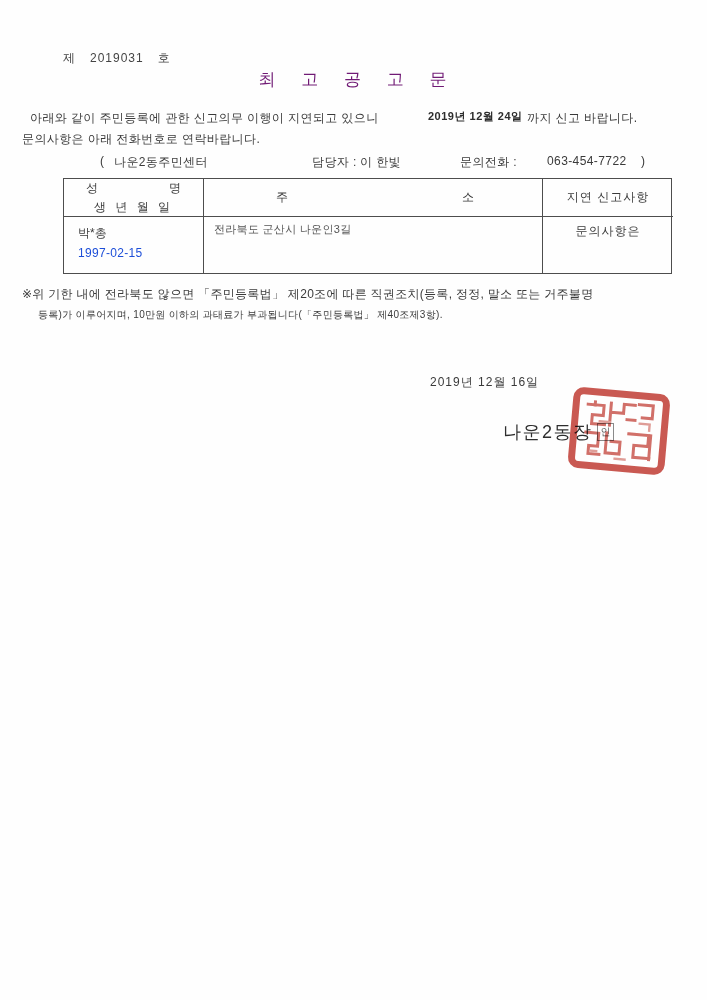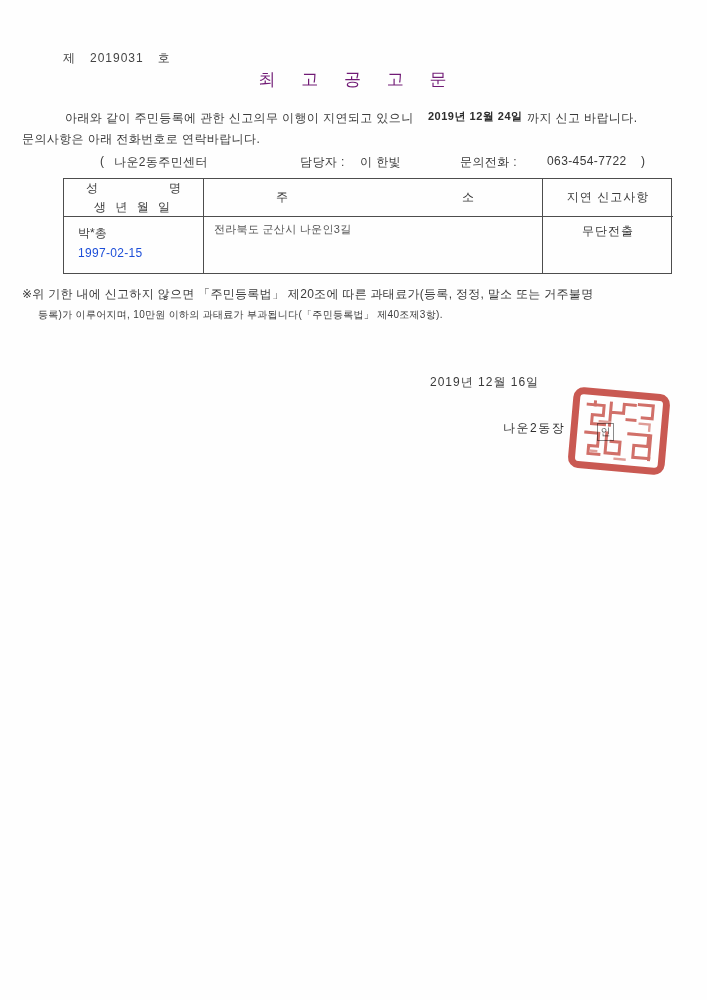--- a/index.html
+++ b/index.html
@@ -12,28 +12,28 @@
     overflow:hidden;
   }
   .abs{position:absolute;}
   
   .doc-number{left:63px;top:50px;font-size:12px;letter-spacing:1px;color:#444;}
   .doc-number .gap{display:inline-block;width:14px;}
   
   .title{left:0;right:0;top:68px;text-align:center;font-size:17px;font-weight:normal;
          color:#701a75;word-spacing:17px;letter-spacing:2px;margin:0;}
   
-  .intro-line1-pre{left:30px;top:110px;font-size:12px;letter-spacing:.4px;margin-left:35px;}
+  .intro-line1-pre{left:30px;top:110px;font-size:12px;letter-spacing:.4px;}
   .deadline{left:428px;top:109px;font-size:11px;font-weight:bold;color:#2d2d2d;letter-spacing:.5px;text-align:center;}
   .intro-line1-post{left:527px;top:110px;font-size:12px;letter-spacing:.4px;}
   .intro-line2{left:22px;top:131px;font-size:12px;letter-spacing:.4px;}
   
   .contact{left:0;top:154px;width:707px;height:18px;font-size:12px;}
   .contact span{position:absolute;white-space:nowrap;letter-spacing:.4px;}
-  .c-open{left:100px;} .c-office{left:114px;} .c-mgr-label{left:300px;}
+  .c-open{left:100px;} .c-office{left:114px;} .c-mgr-label{left:312px;}
   .c-mgr-name{left:360px;} .c-phone-label{left:460px;} .c-phone{left:547px;} .c-close{left:641px;}
   
   .notice-table{
     left:63px;top:178px;width:609px;
     display:grid;
     grid-template-columns:140px 339px 130px;
     grid-template-rows:38px 56px;
     border:1.5px solid #4d4d4d;
     box-sizing:border-box;
     font-size:12px;
@@ -49,21 +49,21 @@
   .body-name{padding:6px 0 0 14px;line-height:20px;}
   .body-name .birth{letter-spacing:.3px;color:#1d4ed8;}
   .body-addr{padding:5px 0 0 10px;font-size:11px;color:#555;letter-spacing:.3px;}
   .body-delay{padding-top:6px;text-align:center;letter-spacing:1px;}
   
   .note-line1{left:22px;top:286px;font-size:12px;letter-spacing:.3px;}
   .note-line2{left:38px;top:308px;font-size:10px;letter-spacing:.3px;}
   
   .issue-date{left:430px;top:374px;font-size:12px;letter-spacing:1px;}
   
-  .signer{left:503px;top:420px;font-size:12px;letter-spacing:1.5px;color:#2e2e2e;z-index:1;}
+  .signer{left:503px;top:420px;font-size:18px;letter-spacing:1.5px;color:#2e2e2e;z-index:1;}
   .seal-placeholder{
     left:597px;top:423px;width:15px;height:16px;z-index:1;
     border:1px solid #8a8a8a;color:#555;
     font-size:10px;line-height:16px;text-align:center;
   }
   .stamp{left:569px;top:389px;z-index:2;opacity:.9;mix-blend-mode:multiply;
          transform:rotate(5deg);}
 </style>
 </head>
 <body>
@@ -103,24 +103,24 @@
       <span>주</span>
       <span>소</span>
     </div>
     <div class="cell hdr last hdr-delay">지연 신고사항</div>
 
     <div class="cell body-name">
       <div>박*총</div>
       <div class="birth">1997-02-15</div>
     </div>
     <div class="cell body-addr">전라북도 군산시 나운인3길</div>
-    <div class="cell last body-delay">무단전출</div>
+    <div class="cell last body-delay">문의사항은</div>
   </div>
 
-  <div class="abs note-line1">※위 기한 내에 신고하지 않으면 「주민등록법」 제20조에 따른 과태료가(등록, 정정, 말소 또는 거주불명</div>
+  <div class="abs note-line1">※위 기한 내에 전라북도 않으면 「주민등록법」 제20조에 따른 직권조치(등록, 정정, 말소 또는 거주불명</div>
   <div class="abs note-line2">등록)가 이루어지며, 10만원 이하의 과태료가 부과됩니다(「주민등록법」 제40조제3항).</div>
 
   <div class="abs issue-date">2019년 12월 16일</div>
 
   <div class="abs signer">나운2동장</div>
   <div class="abs seal-placeholder">인</div>
 
   <svg class="abs stamp" width="100" height="84" viewBox="0 0 100 84" aria-hidden="true">
     <rect x="5" y="5" width="90" height="74" rx="7" fill="none" stroke="#c5473f" stroke-width="7" stroke-linejoin="round"></rect>
     <g fill="none" stroke="#cd6059" stroke-width="3" stroke-linecap="square">

